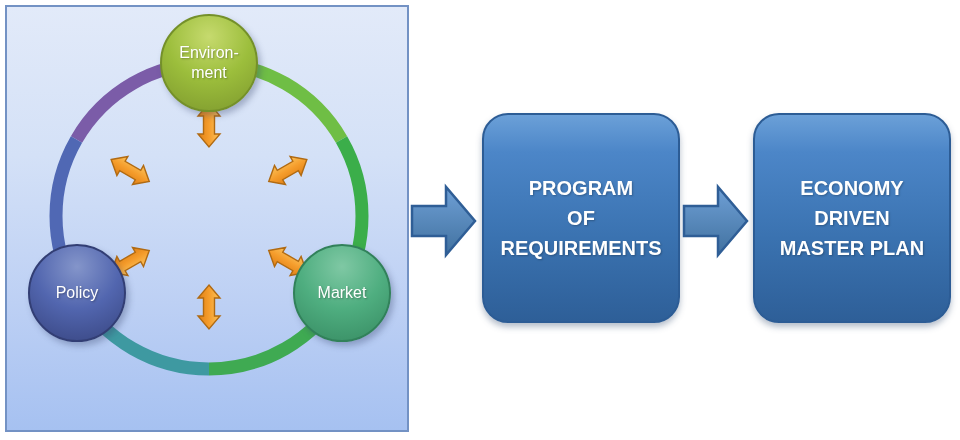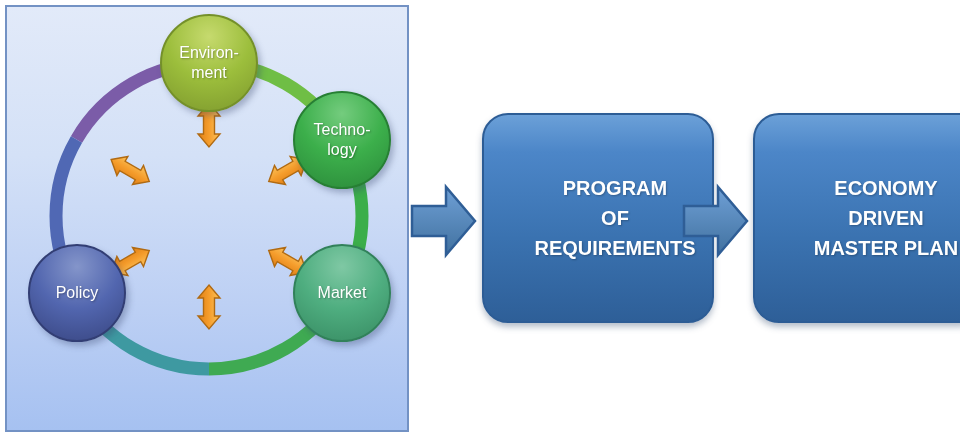--- a/index.html
+++ b/index.html
@@ -34,21 +34,21 @@
                border:2px solid #31767F;left:153px;top:313px;}
   .hub-node{background:radial-gradient(circle at 50% 24%,#DA7A6F 0%,#C23B32 50%,#932A22 100%);
             border:2px solid #8B241E;left:130px;top:137px;}
 
   
   .flow-box{position:absolute;width:194px;height:206px;border-radius:26px;
             border:2px solid #2C5C95;
             background:linear-gradient(180deg,#6BA0D8 0%,#4C86C8 18%,#3A72B0 60%,#2E5F98 100%);
             display:flex;align-items:center;justify-content:center;text-align:center;
             color:#fff;font-weight:bold;font-size:20px;
-            box-shadow:0 4px 6px rgba(90,110,140,0.45);padding-left:34px;}
+            box-shadow:0 4px 6px rgba(90,110,140,0.45);}
   .flow-box span{white-space:pre-line;line-height:1.5;
                  text-shadow:1px 1px 2px rgba(0,0,0,0.25);}
   .box-1{left:482px;top:113px;}
   .box-2{left:753px;top:113px;}
   .flow-arrow{position:absolute;width:68px;height:78px;}
   .arrow-1{left:410px;top:182px;}
   .arrow-2{left:682px;top:182px;}
 </style>
 </head>
 <body>
@@ -79,24 +79,20 @@
     <use href="#dblarrow" transform="translate(280.8,163.5) rotate(-30)"></use>
     <use href="#dblarrow" transform="translate(123.2,254.5) rotate(150)"></use>
     <use href="#dblarrow" transform="translate(280.8,254.5) rotate(30)"></use>
     <use href="#dblarrow" transform="translate(202,300) rotate(90)"></use>
   </svg>
 
   <div class="node sat environment">
     <span>Environ-
 ment</span>
   </div>
-  <div class="node sat technology">
-    <span>Techno-
-logy</span>
-  </div>
   <div class="node sat culture">
     <span>Policy</span>
   </div>
   <div class="node sat policy">
     <span>Market</span>
   </div>
 
 </div>
 
 <svg class="flow-arrow arrow-1" viewBox="0 0 68 78">

